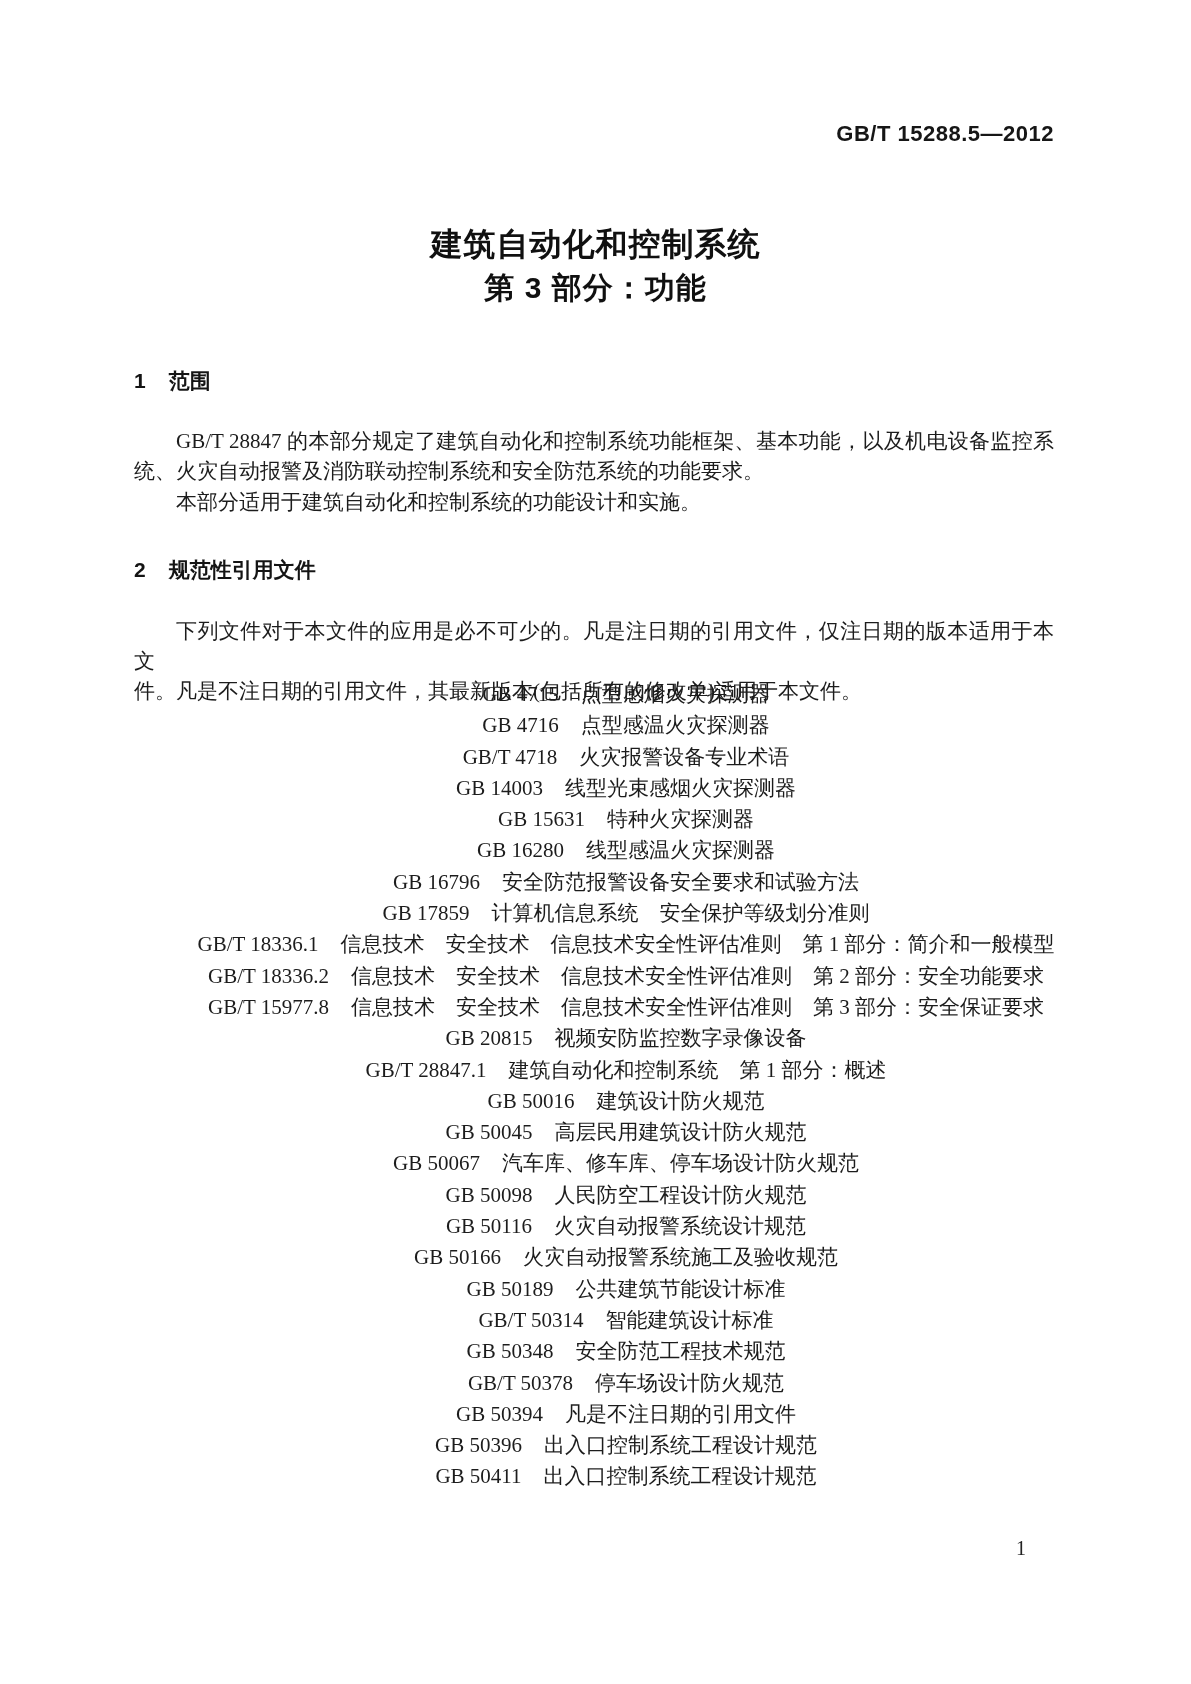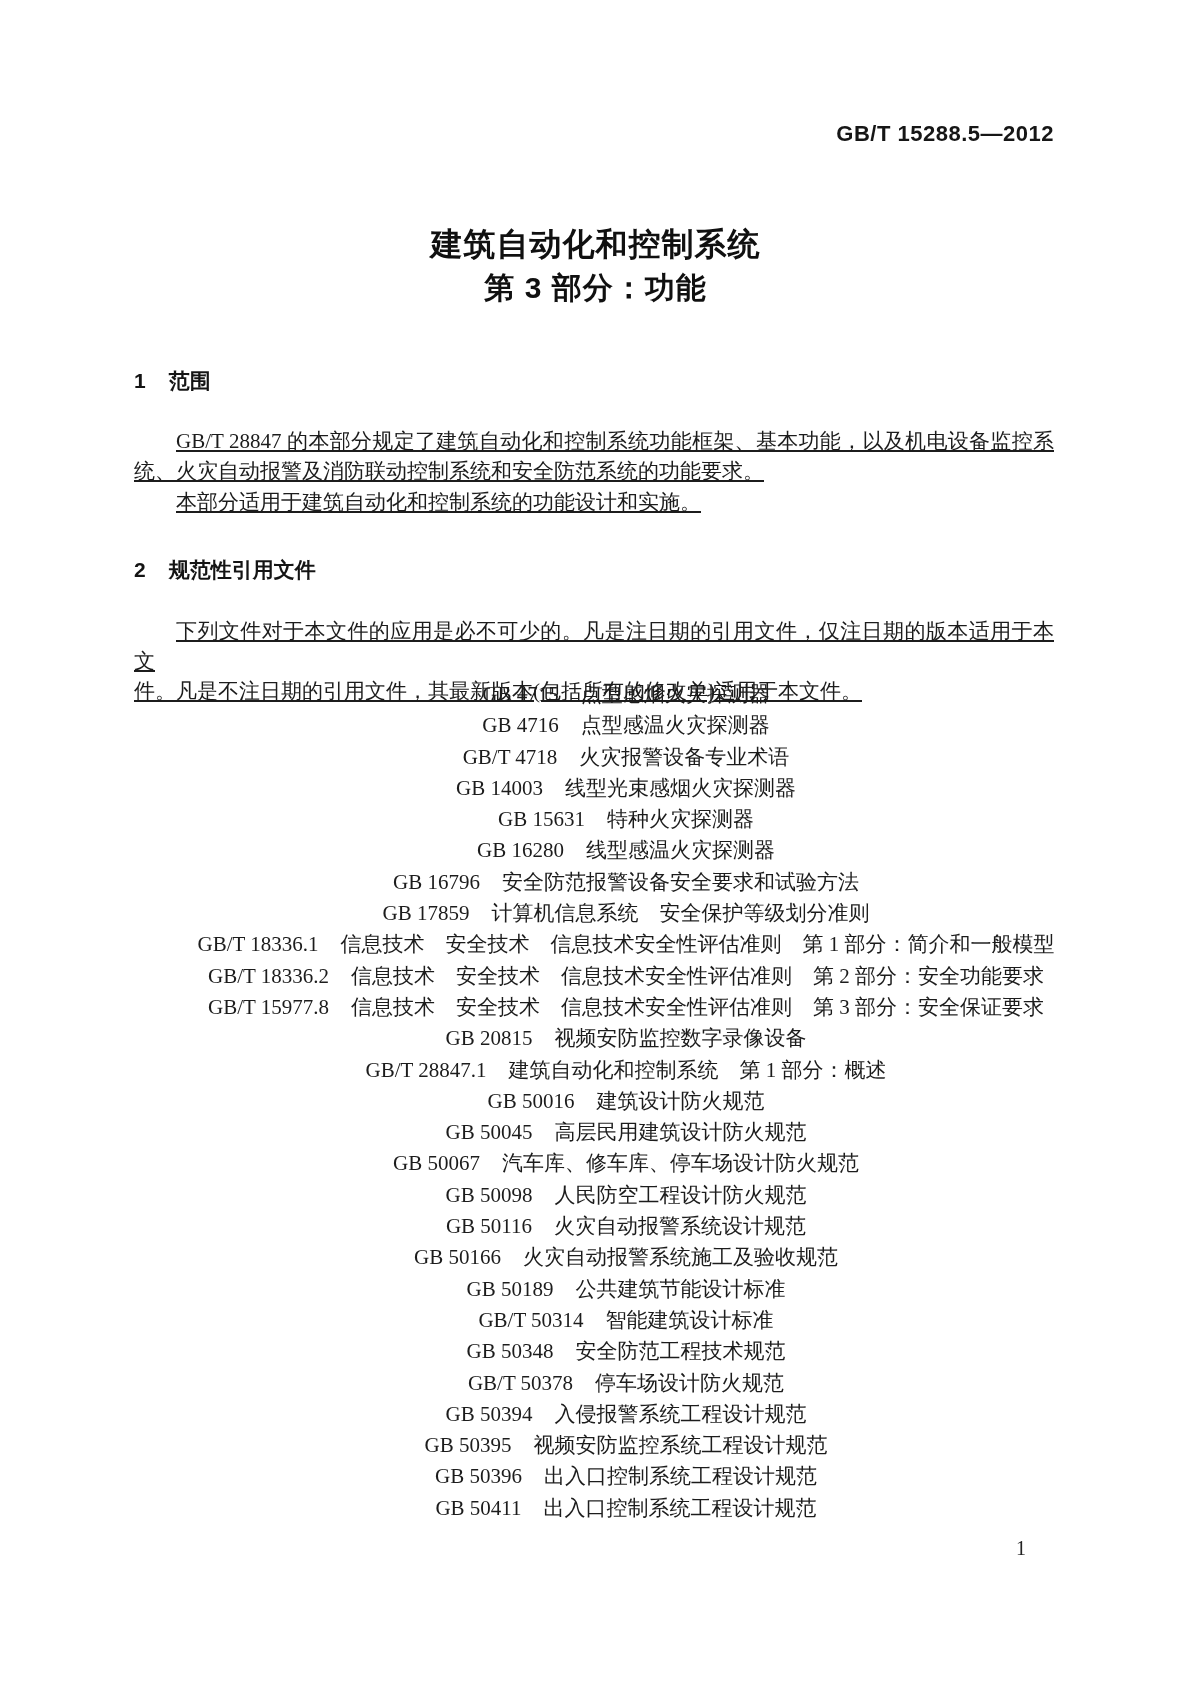--- a/index.html
+++ b/index.html
@@ -56,21 +56,21 @@
 
   
   .para {
     position: absolute;
     left: 134px;
     width: 920px;
     font-size: 21px;
     line-height: 30px;
     color: #1c1c1c;
   }
-  .para .line { width: 100%; text-decoration: underline; }
+  .para .line { width: 100%; }
   .para .line.indent { text-indent: 2em; }
   .para .line.stretch { text-align: justify; text-align-last: justify; }
   .p1-pos { top: 426px; }
   .p2-pos { top: 487px; }
   .p3-pos { top: 616px; }
 
   
   .ref-list {
     position: absolute;
     left: 134px;
@@ -142,21 +142,20 @@
       <div class="ref-item"><span class="ref-code">GB 50016</span><span>建筑设计防火规范</span></div>
       <div class="ref-item"><span class="ref-code">GB 50045</span><span>高层民用建筑设计防火规范</span></div>
       <div class="ref-item"><span class="ref-code">GB 50067</span><span>汽车库、修车库、停车场设计防火规范</span></div>
       <div class="ref-item"><span class="ref-code">GB 50098</span><span>人民防空工程设计防火规范</span></div>
       <div class="ref-item"><span class="ref-code">GB 50116</span><span>火灾自动报警系统设计规范</span></div>
       <div class="ref-item"><span class="ref-code">GB 50166</span><span>火灾自动报警系统施工及验收规范</span></div>
       <div class="ref-item"><span class="ref-code">GB 50189</span><span>公共建筑节能设计标准</span></div>
       <div class="ref-item"><span class="ref-code">GB/T 50314</span><span>智能建筑设计标准</span></div>
       <div class="ref-item"><span class="ref-code">GB 50348</span><span>安全防范工程技术规范</span></div>
       <div class="ref-item"><span class="ref-code">GB/T 50378</span><span>停车场设计防火规范</span></div>
-      <div class="ref-item"><span class="ref-code">GB 50394</span><span>入侵报警系统工程设计规范</span></div>
-      <div class="ref-item"><span class="ref-code">GB 50395</span><span>视频安防监控系统工程设计规范</span></div>
+      <div class="ref-item"><span class="ref-code">GB 50394</span><span>凡是不注日期的引用文件</span></div>
       <div class="ref-item"><span class="ref-code">GB 50396</span><span>出入口控制系统工程设计规范</span></div>
       <div class="ref-item"><span class="ref-code">GB 50411</span><span>出入口控制系统工程设计规范</span></div>
     </div>
 
   <div class="page-number">1</div>
 
 </div>
 
 </body></html>

